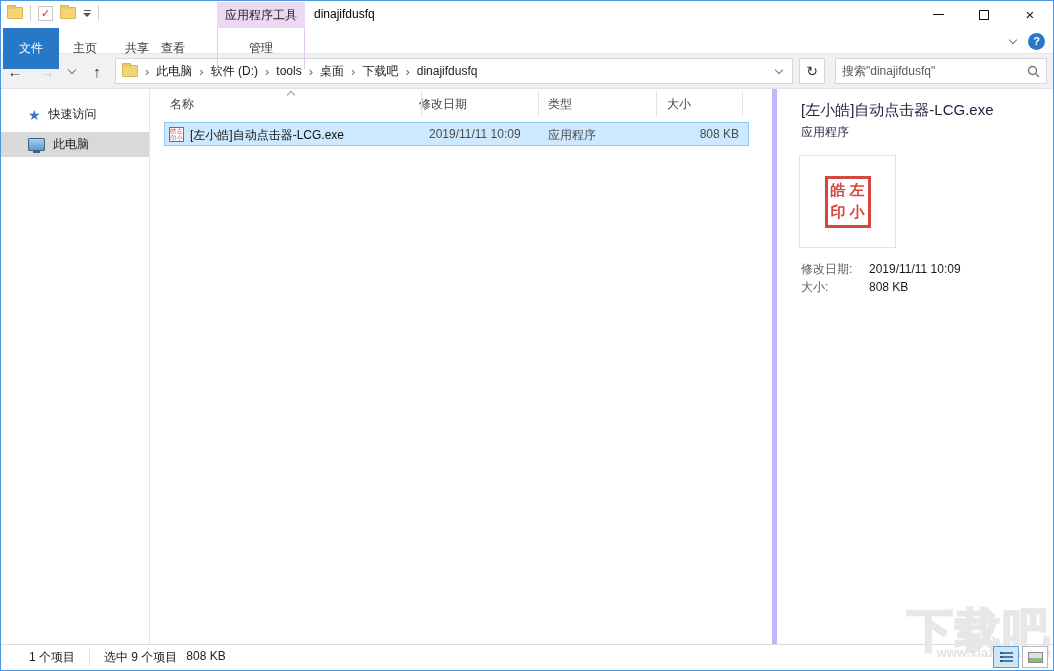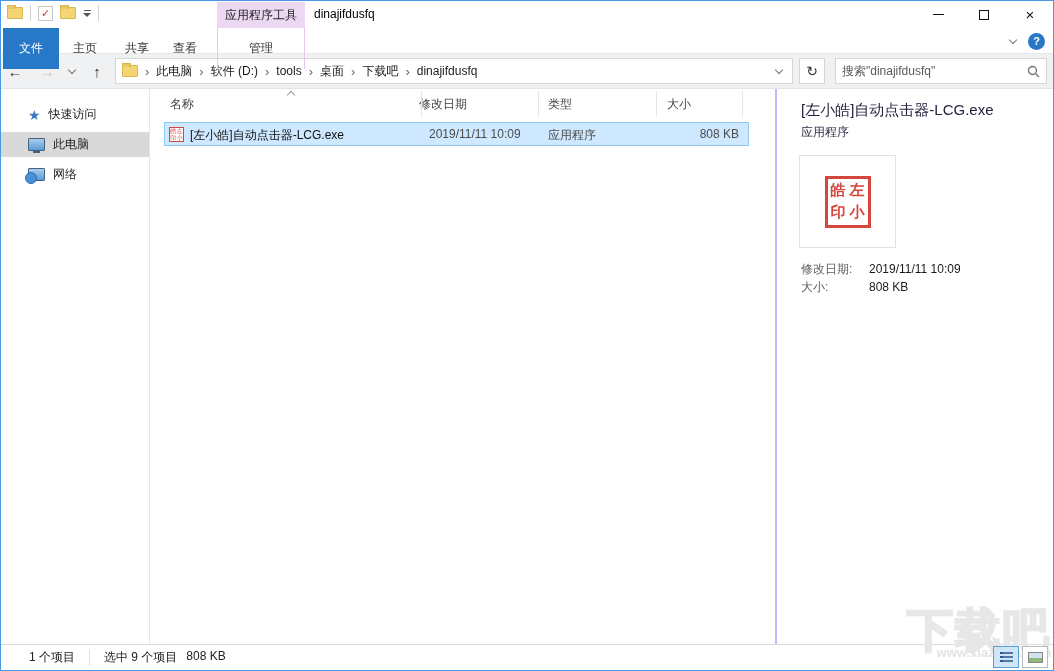--- a/index.html
+++ b/index.html
@@ -28,21 +28,21 @@
   .min-glyph{ width:11px; height:1px; background:#111; display:inline-block; }
   .max-glyph{ width:10px; height:10px; border:1px solid #111; display:inline-block; }
   .close-glyph{ font-size:15px; line-height:1; }
 
   
   .tabrow{ height:26px; position:relative; background:#fff; border-bottom:1px solid #e6e6e6; flex:0 0 auto; }
   .tab{ position:absolute; top:0; height:41px; display:flex; align-items:center; justify-content:center; color:#333; }
   .tab-file{ left:2px; width:56px; background:#2878c8; color:#fff; }
   .tab-home{ left:60px; width:48px; }
   .tab-share{ left:112px; width:48px; }
-  .tab-view{ left:160px; width:48px; }
+  .tab-view{ left:148px; width:48px; }
   .tab-manage{ left:216px; width:88px; border-left:1px solid #e2c7ee; border-right:1px solid #e2c7ee; }
   .tabrow-right{ position:absolute; right:8px; top:0; height:26px; display:flex; align-items:center; gap:12px; }
   .chev{ display:inline-block; width:6px; height:6px; border-right:1.4px solid #777; border-bottom:1.4px solid #777; }
   .chev.down{ transform:rotate(45deg); margin-top:-3px; }
   .help-btn{ width:17px; height:17px; border-radius:50%; background:#2878c8; color:#fff;
     display:flex; align-items:center; justify-content:center; font-size:11px; font-weight:bold; }
 
   
   .navband{ height:35px; background:#f0f1f2; display:flex; align-items:center; padding:0 6px 0 0; gap:4px; flex:0 0 auto; border-bottom:1px solid #e4e4e4; }
   .nav-btn{ width:28px; height:24px; display:flex; align-items:center; justify-content:center; font-size:15px; color:#333; }
@@ -63,21 +63,21 @@
   .side-item{ height:25px; display:flex; align-items:center; gap:8px; padding-left:27px; margin-bottom:5px; color:#1a1a1a; }
   .side-item.selected{ background:#d9d9d9; }
   .star-ic{ color:#3f77c2; font-size:14px; line-height:1; }
   .monitor-ic{ width:17px; height:13px; border:1px solid #44617e; background:linear-gradient(#a8cdf0,#5b9bd5); border-radius:1px; position:relative; }
   .monitor-ic::after{ content:""; position:absolute; left:4px; right:4px; bottom:-3px; height:2px; background:#44617e; }
   .network-ic{ width:17px; height:13px; border:1px solid #44617e; background:linear-gradient(#a8cdf0,#5b9bd5); border-radius:1px; position:relative; }
   .network-ic::before{ content:""; position:absolute; left:-4px; bottom:-4px; width:10px; height:10px; border-radius:50%;
     background:#4a90d9; border:1px solid #2f6cb0; }
 
   
-  .filelist{ flex:1 1 auto; position:relative; border-right:2px solid #c4b5fd; }
+  .filelist{ flex:1 1 auto; position:relative; border-right:5px solid #c4b5fd; }
   .lh{ position:absolute; top:0; height:30px; display:flex; align-items:center; color:#444; padding-left:8px; }
   .col-div{ position:absolute; top:2px; height:26px; width:1px; background:#e5e5e5; }
   .sort-asc{ position:absolute; left:138px; top:3px; }
   .chev.up{ transform:rotate(-135deg); border-color:#9a9a9a; }
   .file-row{ position:absolute; left:14px; top:33px; width:585px; height:24px; background:#cde8ff; border:1px solid #90c8f0; }
   .file-row .mini-seal{ position:absolute; left:4px; top:4px; }
   .row-name{ position:absolute; left:25px; top:4px; color:#111; }
   .row-date{ position:absolute; left:264px; top:4px; color:#4c4c4c; }
   .row-type{ position:absolute; left:383px; top:4px; color:#4c4c4c; }
   .row-size{ position:absolute; left:470px; top:4px; width:104px; text-align:right; color:#4c4c4c; }
@@ -196,24 +196,20 @@
 
     <div class="sidebar">
       <div class="side-item">
         <span class="star-ic">★</span>
         <span>快速访问</span>
       </div>
       <div class="side-item selected">
         <span class="monitor-ic"></span>
         <span>此电脑</span>
       </div>
-      <div class="side-item">
-        <span class="network-ic"></span>
-        <span>网络</span>
-      </div>
     </div>
 
     <div class="filelist">
       <span class="sort-asc chev up"></span>
       <div class="lh" style="left:12px;">名称</div>
       <div class="lh" style="left:253px;margin-left:8px;">修改日期</div>
       <div class="lh" style="left:390px;">类型</div>
       <div class="lh" style="left:509px;">大小</div>
       <span class="col-div" style="left:271px;"></span>
       <span class="col-div" style="left:388px;"></span>

